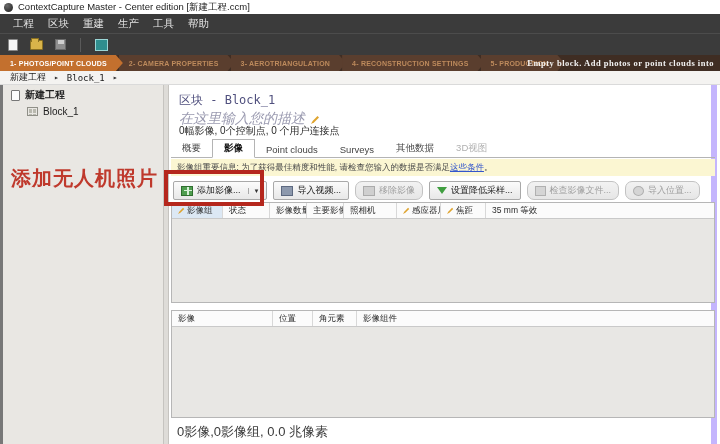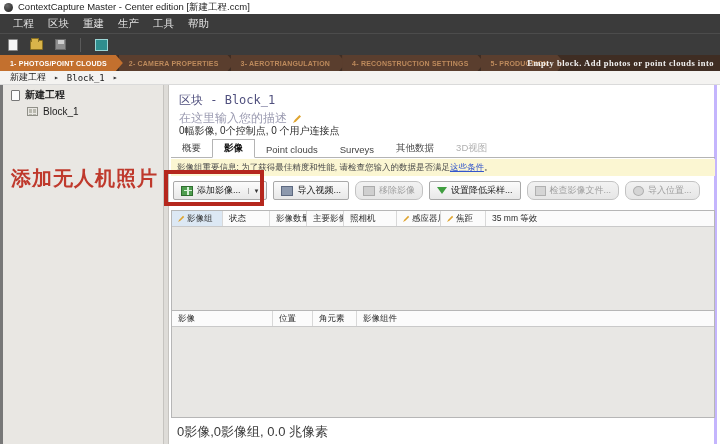--- a/index.html
+++ b/index.html
@@ -53,25 +53,25 @@
   .tree-item.child { padding-left:24px; }
   .tree-item.root { font-weight:bold; }
   .ic-treedoc { width:9px; height:11px; background:#fdfdfd; border:1px solid #777; border-radius:1px; flex:0 0 auto; }
   .ic-block { width:11px; height:9px; flex:0 0 auto; background:#b9b9af;
     background-image:linear-gradient(#e9e7e3 1px, transparent 1px), linear-gradient(90deg,#e9e7e3 1px, transparent 1px);
     background-size:4px 5px; border:1px solid #8f8f87; }
   .splitter { position:absolute; left:163px; top:85px; width:6px; height:359px; background:#dedcd8;
     border-left:1px solid #c6c4c0; border-right:1px solid #c6c4c0; }
 
   .main-panel { position:absolute; left:169px; top:85px; width:548px; height:359px; background:#fff;
-    border-right:3px solid #c4b5fd; }
+    border-right:6px solid #c4b5fd; }
 
   .blk-title { position:absolute; left:10px; top:7px; font-family:"DejaVu Sans Mono",monospace;
     font-size:12px; color:#50507e; }
-  .blk-desc { position:absolute; left:10px; top:25px; font-size:12px; color:#9a9ab0;
+  .blk-desc { position:absolute; left:10px; top:25px; font-size:14px; font-style:italic; color:#9a9ab0;
     display:flex; align-items:center; gap:6px; }
   .blk-summary { position:absolute; left:10px; top:39px; font-size:10px; color:#2a2a2a; }
 
   
   .tabs { position:absolute; left:2px; top:56px; width:544px; height:17px; display:flex; align-items:flex-end;
     border-bottom:1px solid #b4b4b4; }
   .tab { font-size:9.5px; color:#444; padding:2px 11px 2px 11px; white-space:nowrap; }
   .tab.active { background:#fff; border:1px solid #b4b4b4; border-bottom:1px solid #fff; color:#111;
     margin-bottom:-1px; font-weight:bold; }
   .tab.disabled { color:#b0b0b0; }
@@ -98,21 +98,21 @@
   .ic-pos { width:11px; height:10px; background:#d5d5d5; border:1px solid #b0b0b0; border-radius:50%; }
 
   
   .grid { position:absolute; left:2px; width:544px; border:1px solid #b6b6b6; background:#e8e7e4; }
   .grid-hdr { display:flex; height:16px; background:#fbfbfb; border-bottom:1px solid #c9c9c9; }
   .grid-cell { display:flex; align-items:center; gap:2px; font-size:8.5px; color:#2a2a2a; padding:0 0 0 6px;
     border-right:1px solid #d8d8d8; overflow:hidden; white-space:nowrap; flex:0 0 auto; }
   .grid-cell.hl { background:#dce8f4; }
   .grid-cell.last { flex:1 1 auto; border-right:none; }
   .grid-body { width:100%; }
-  #photogroups { top:125px; height:101px; }
+  #photogroups { top:117px; height:101px; }
   #photogroups .grid-body { height:84px; }
   #photos { top:225px; height:108px; }
   #photos .grid-body { height:91px; }
 
   .status-line { position:absolute; left:8px; top:338px; font-size:13px; color:#3a3a3a; }
 
   
   .anno-text { position:absolute; left:11px; top:165px; width:156px; font-family:"DejaVu Serif",serif;
     font-size:20px; font-weight:bold; color:#bf392c; letter-spacing:1px; white-space:nowrap; z-index:5; }
   .anno-box { position:absolute; left:164px; top:170px; width:100px; height:36px;

